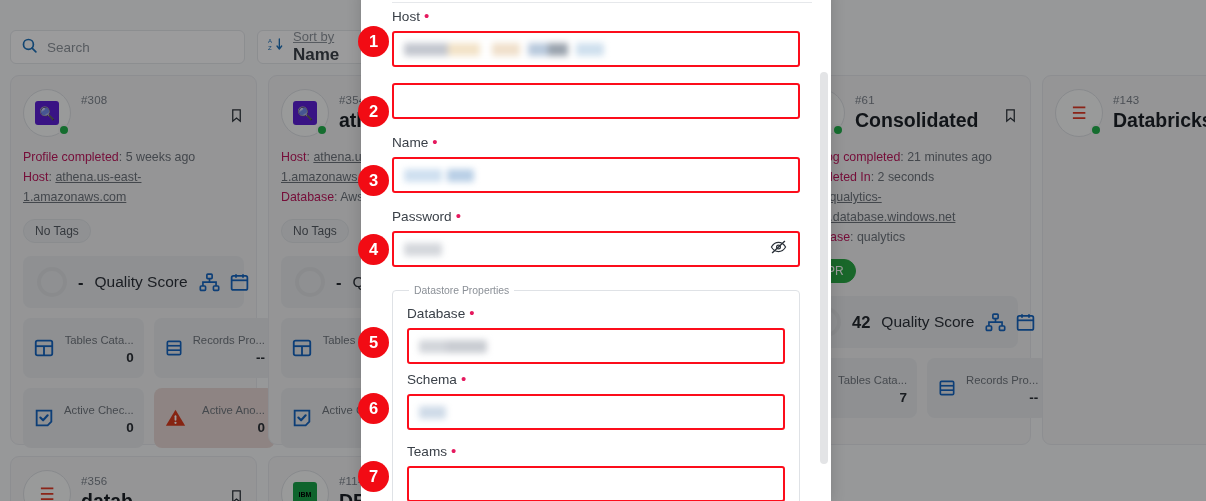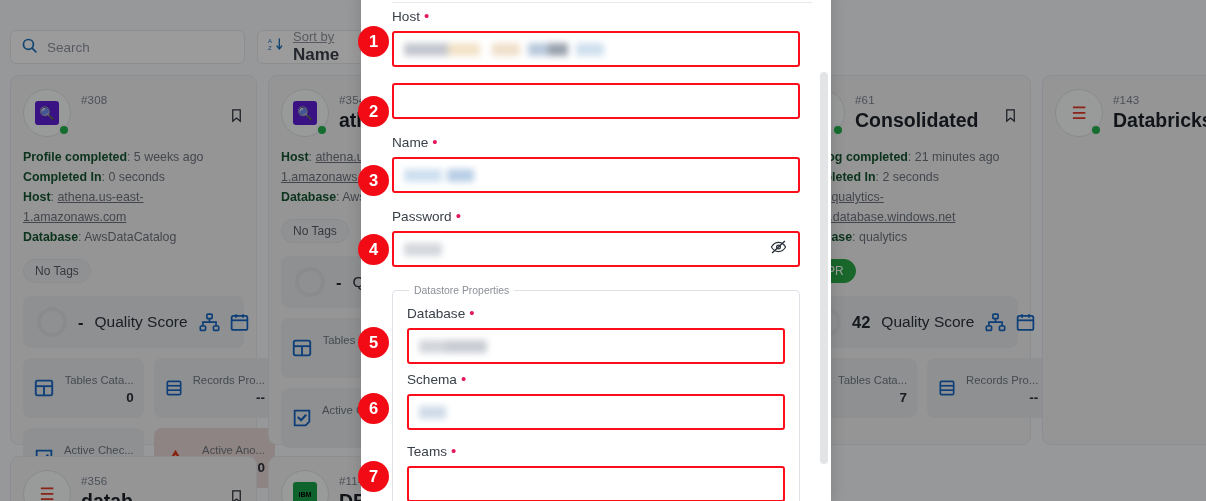--- a/index.html
+++ b/index.html
@@ -61,21 +61,21 @@
   }
   .head-text { flex: 1; min-width: 0; padding-top: 1px; }
   .card-id { font-size: 11.5px; color: #7b818a; letter-spacing: .2px; }
   .card-title {
     font-size: 19.5px; font-weight: 700; color: #1c2127; margin-top: 1px;
     white-space: nowrap; overflow: visible;
   }
   .bookmark { position: absolute; right: 0; top: 18px; }
 
   .meta { margin-top: 10px; font-size: 12.4px; line-height: 1.62; color: #6d737b; }
-  .meta b { color: #14532d; font-weight: 700; }
+  .meta b { color: #be185d; font-weight: 400; }
   .meta .lnk { color: #6d737b; text-decoration: underline; }
 
   .tagrow { margin-top: 12px; }
   .tag {
     display: inline-block; font-size: 12px; color: #555b63;
     background: #e9ebee; border: 1px solid #dfe2e6; border-radius: 13px;
     padding: 4px 11px;
   }
   .tag.gdpr { background: #29a745; border-color: #29a745; color: #fff; font-weight: 500; }
 
@@ -200,23 +200,21 @@
       <span class="head-text">
         <span class="card-id">#308</span>
       </span>
       <span class="bookmark"><svg width="15" height="17" viewBox="0 0 24 24" fill="none" stroke="#2b3139" stroke-width="2">
                 <path d="M6 3h12v18l-6-5-6 5z"></path>
               </svg></span>
     </div>
 
     <div class="meta">
             <div><b>Profile completed</b>: <span>5 weeks ago</span></div>
-            <div><b>Completed In</b>: <span>0 seconds</span></div>
             <div><b>Host</b>: <span class="lnk">athena.us-east-1.amazonaws.com</span></div>
-            <div><b>Database</b>: <span>AwsDataCatalog</span></div>
           </div>
     <div class="tagrow">
       <span class="tag ">No Tags</span>
     </div>
     <div class="qs-box">
       <span class="ring empty"></span>
       <span class="qs-num">-</span>
       <span class="qs-lbl">Quality Score</span>
       <span class="qs-icons">
               <svg width="21" height="21" viewBox="0 0 24 24" fill="none" stroke="#1565c0" stroke-width="1.9">

